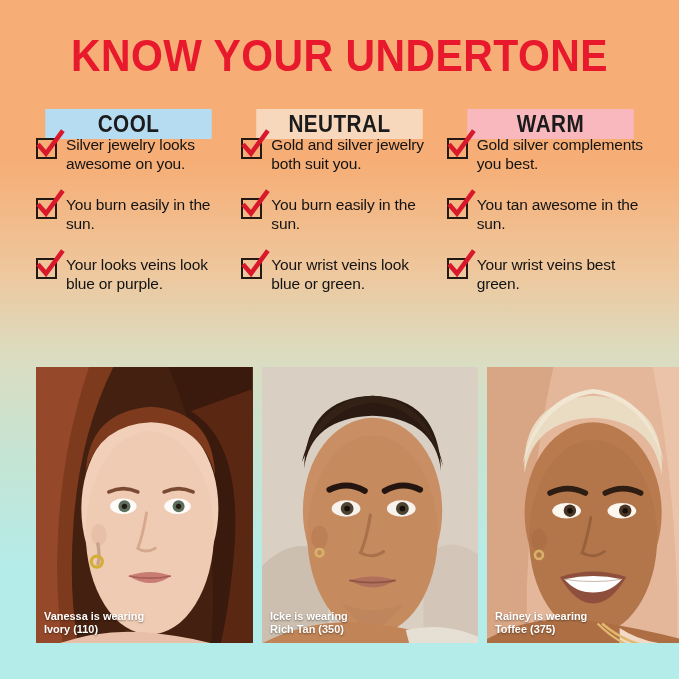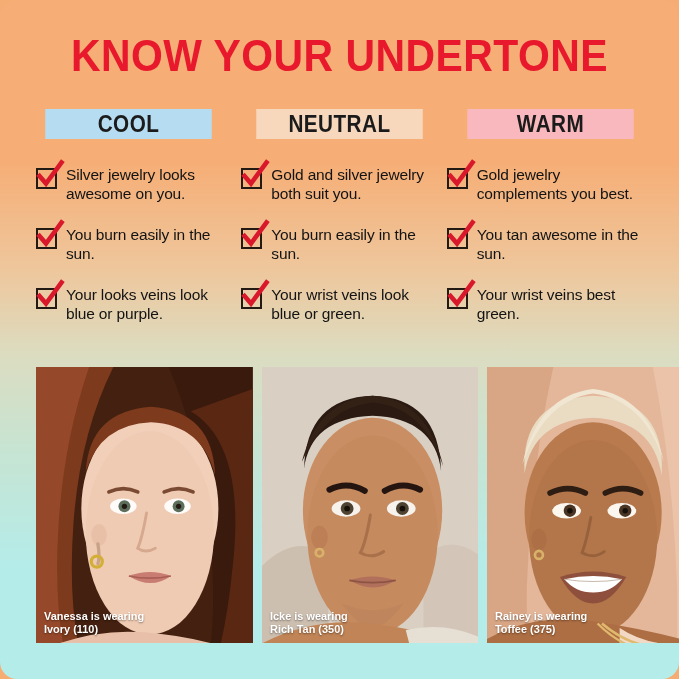--- a/index.html
+++ b/index.html
@@ -67,21 +67,21 @@
     font-size: 23px;
     letter-spacing: 0.5px;
     color: #1b1b1b;
     transform: scaleX(0.9);
   }
 
   
   .columns {
     position: absolute;
     left: 36px;
-    top: 166px;
+    top: 136px;
     width: 607px;
     display: flex;
     gap: 9px;
     justify-content: center;
   }
   .col {
     flex: 1 1 0;
   }
   .item {
     display: flex;
@@ -147,21 +147,21 @@
     color: #ffffff;
     text-shadow: 0 1px 2px rgba(0,0,0,0.45);
     transform: scaleX(0.95);
     transform-origin: left bottom;
   }
   .caption .l2 { display: block; }
 </style>
 </head>
 <body>
 
-<div id="poster" style="background: linear-gradient(rgb(246, 174, 118) 0%, rgb(246, 174, 118) 24%, rgb(238, 199, 157) 40%, rgb(220, 220, 192) 52%, rgb(199, 228, 210) 66%, rgb(180, 236, 234) 84%, rgb(180, 236, 234) 100%); border-radius: 17px;">
+<div id="poster" style="background: linear-gradient(rgb(246, 174, 118) 0%, rgb(246, 174, 118) 24%, rgb(238, 199, 157) 40%, rgb(220, 220, 192) 52%, rgb(199, 228, 210) 66%, rgb(180, 236, 234) 84%, rgb(180, 236, 234) 100%);">
 
   <div class="title" style="color: rgb(232, 25, 44);">KNOW YOUR UNDERTONE</div>
 
   <div class="headers">
     <div class="hdr" style="background: rgb(182, 220, 242);">
       <span>COOL</span>
     </div>
     <div class="hdr" style="background: rgb(248, 216, 189);">
       <span>NEUTRAL</span>
     </div>
@@ -226,21 +226,21 @@
       </div>
     </div>
 
     <div class="col">
       <div class="item">
         <span class="checkbox">
           <svg viewBox="0 0 30 30">
               <path d="M4.5 15 L11 22.5 L26.5 1.5" fill="none" stroke="#d9192b" stroke-width="4.6" stroke-linecap="square"></path>
             </svg>
         </span>
-        <span class="item-text">Gold jewelry complements you best.</span>
+        <span class="item-text">Gold silver complements you best.</span>
       </div>
       <div class="item">
         <span class="checkbox">
           <svg viewBox="0 0 30 30">
               <path d="M4.5 15 L11 22.5 L26.5 1.5" fill="none" stroke="#d9192b" stroke-width="4.6" stroke-linecap="square"></path>
             </svg>
         </span>
         <span class="item-text">You tan awesome in the sun.</span>
       </div>
       <div class="item">

